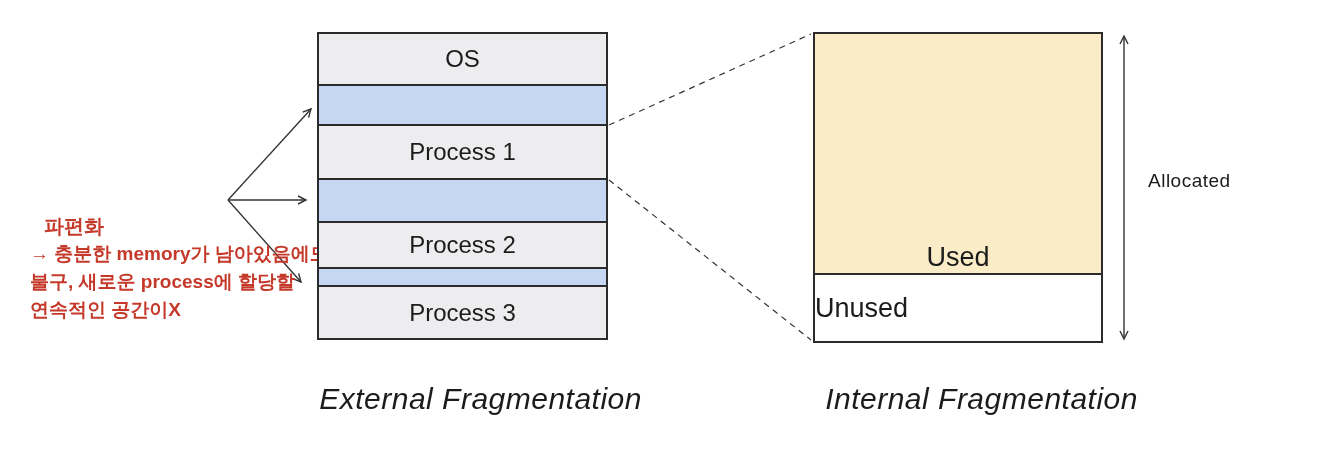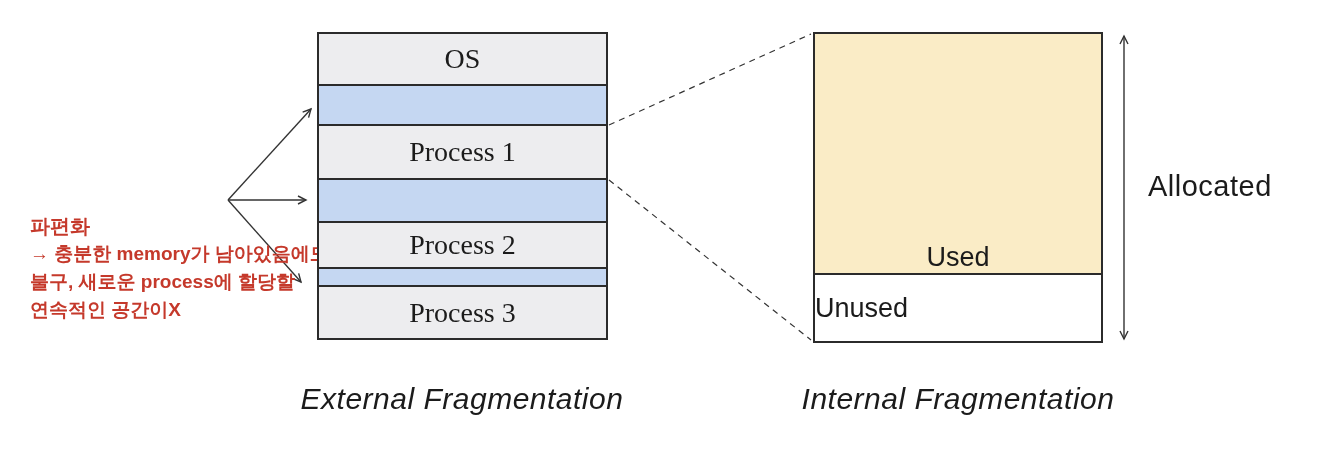--- a/index.html
+++ b/index.html
@@ -30,39 +30,38 @@
   }
   .notes {
     position: absolute;
     left: 30px; top: 212px;
     color: var(--note-red, #c5392b);
     font-weight: 700;
     font-size: 19px;
     line-height: 28px;
     white-space: nowrap;
   }
-  .notes .n1 { font-size: 20px; }
+  .notes .n1 { margin-left: 14px; font-size: 20px; }
   .notes .n3, .notes .n4 { }
 
   
   .stack {
     position: absolute;
     left: 317px; top: 32px;
     width: 291px; height: 308px;
     box-sizing: border-box;
     border: 2px solid var(--line, #2b2b2b);
     background: #ffffff;
   }
   .seg {
     display: flex;
     align-items: center;
     justify-content: center;
-    font-size: 28px;
+    font-size: 24px;
     color: var(--text, #1b1b1b);
-    font-family: Liberation Serif, serif;
   }
   .seg + .seg { border-top: 2px solid var(--line, #2b2b2b); }
   .seg.proc { background: var(--process-fill, #ededef); }
   .seg.hole { background: var(--hole-fill, #c5d7f2); }
   .h-os { height: 50px; }
   .h-h1 { height: 38px; }
   .h-p1 { height: 52px; text-align: center; }
   .h-h2 { height: 41px; }
   .h-p2 { height: 44px; justify-content: center; }
   .h-h3 { height: 16px; }
@@ -86,31 +85,31 @@
   .unused {
     height: 66px;
     border-top: 2px solid var(--line, #2b2b2b);
     background: #ffffff;
     display: flex; align-items: center; 
     font-size: 27px;
   }
   .alloc-label {
     position: absolute;
     left: 1148px; top: 170px;
-    font-size: 29px;
+    font-size: 19px;
     letter-spacing: 0.5px;
     white-space: nowrap;
   }
 
   
   .caption {
     position: absolute;
     top: 382px;
     width: 360px;
-    text-align: center;
+    text-align: right;
     font-size: 30px;
     font-style: italic;
     letter-spacing: 0.5px;
     white-space: nowrap;
   }
   .caption.ext { left: 282px; }
   .caption.int { left: 778px; }
 </style>
 </head>
 <body>

